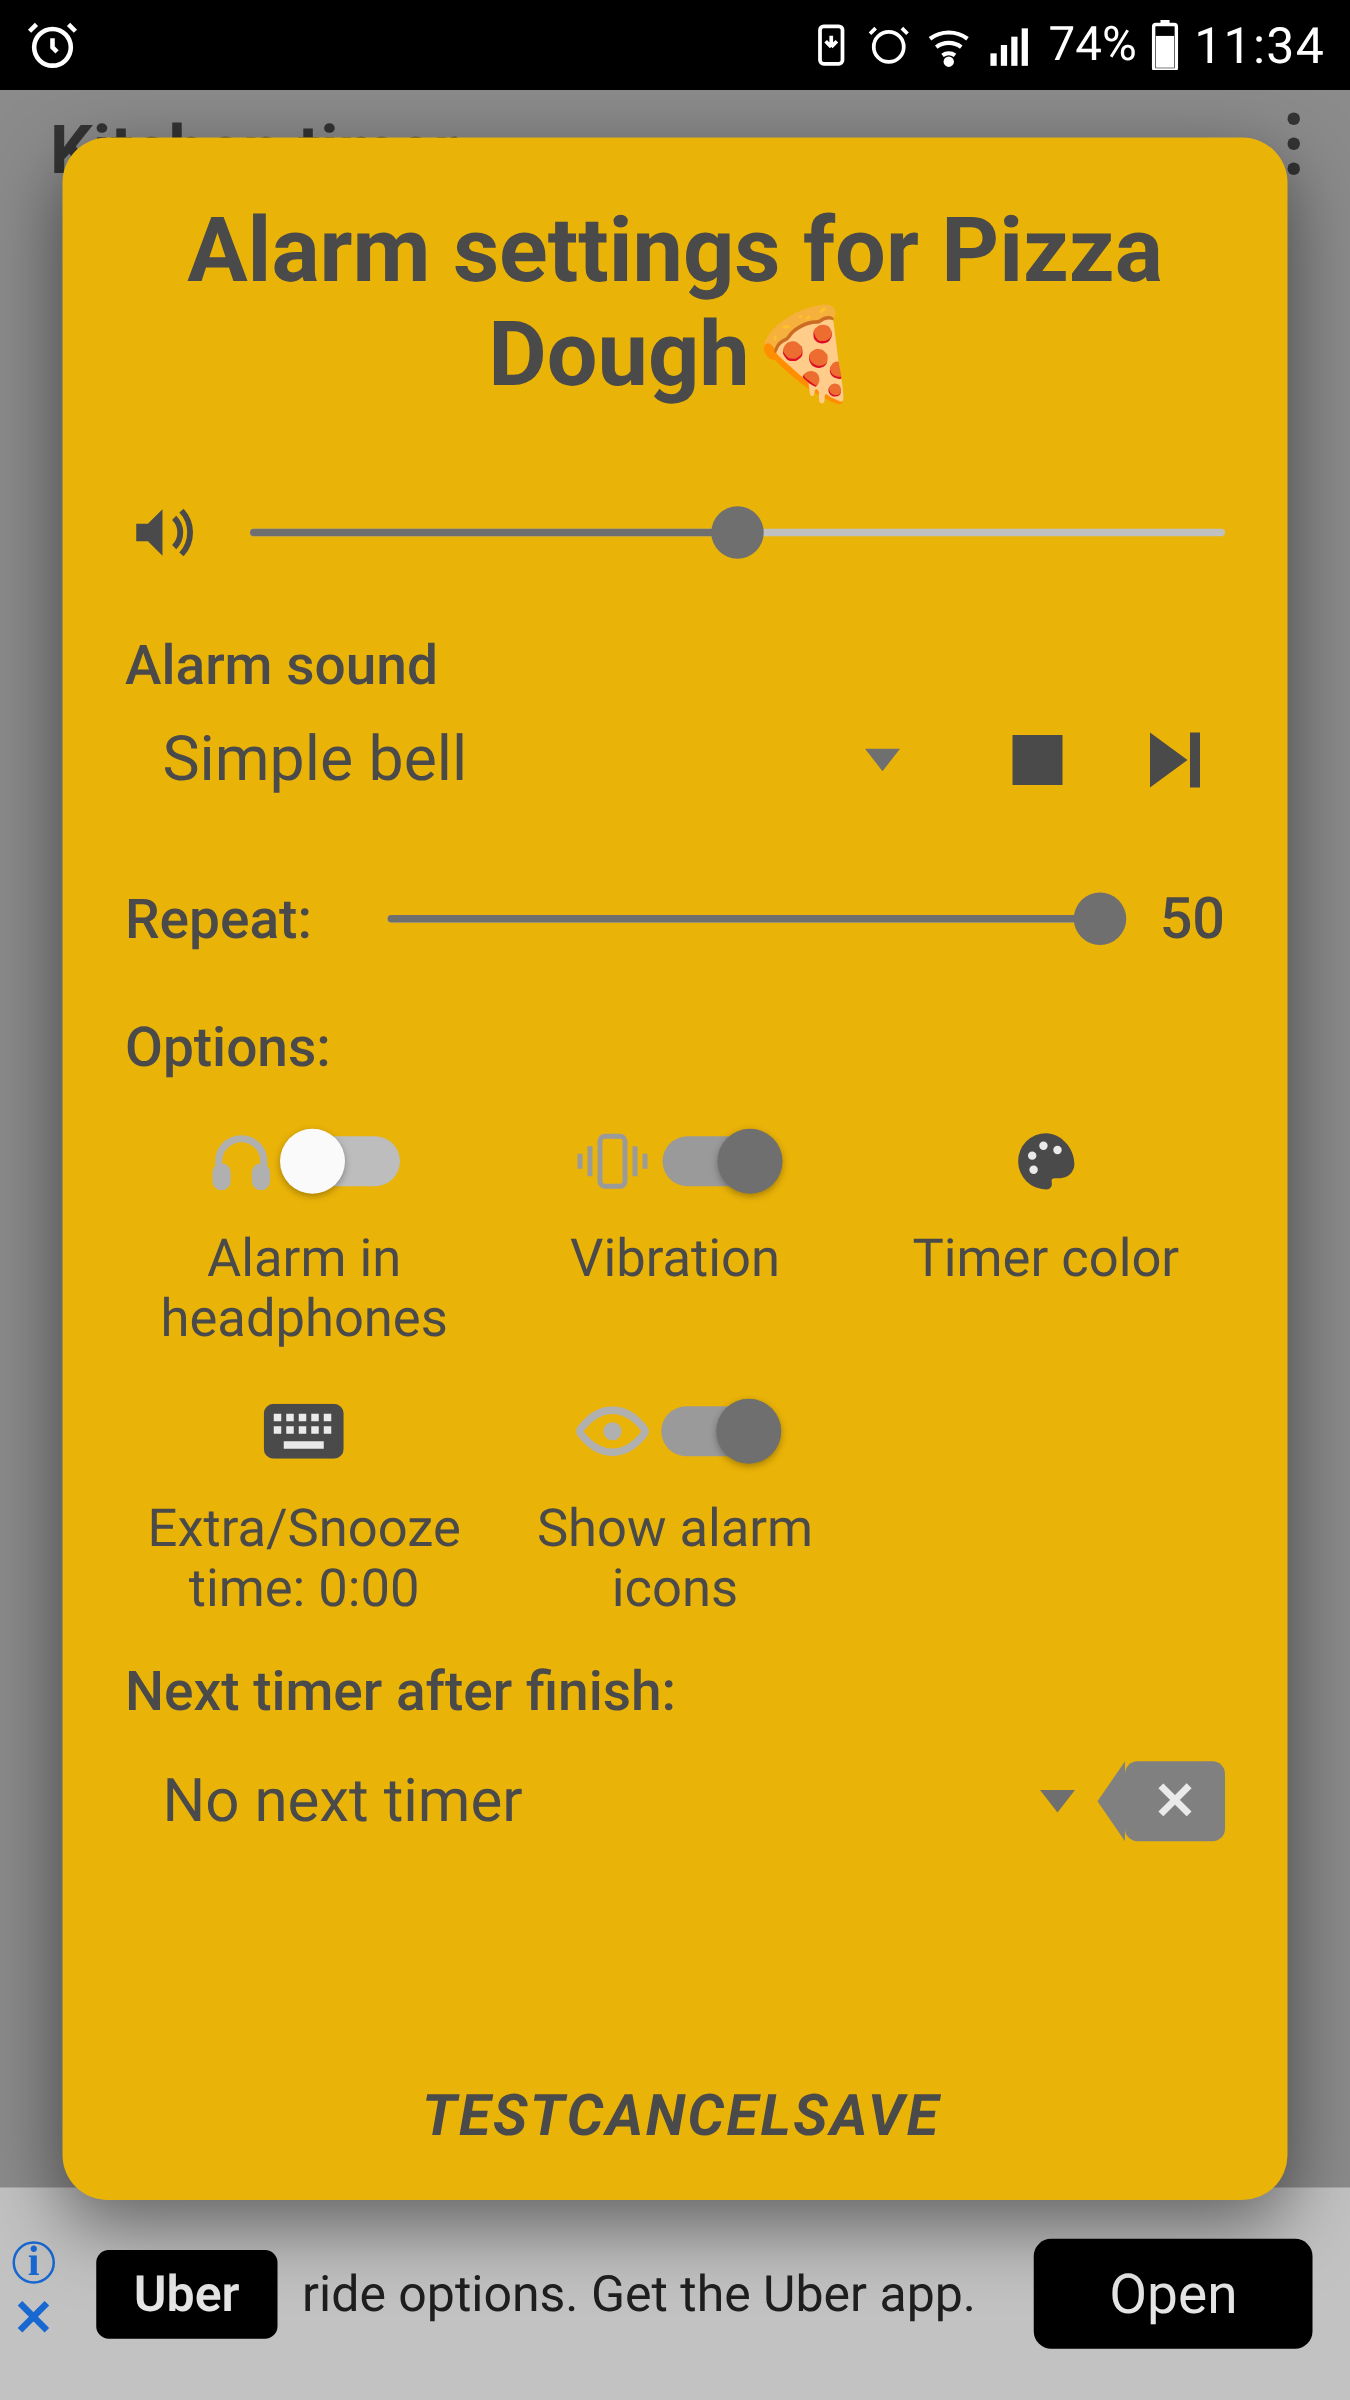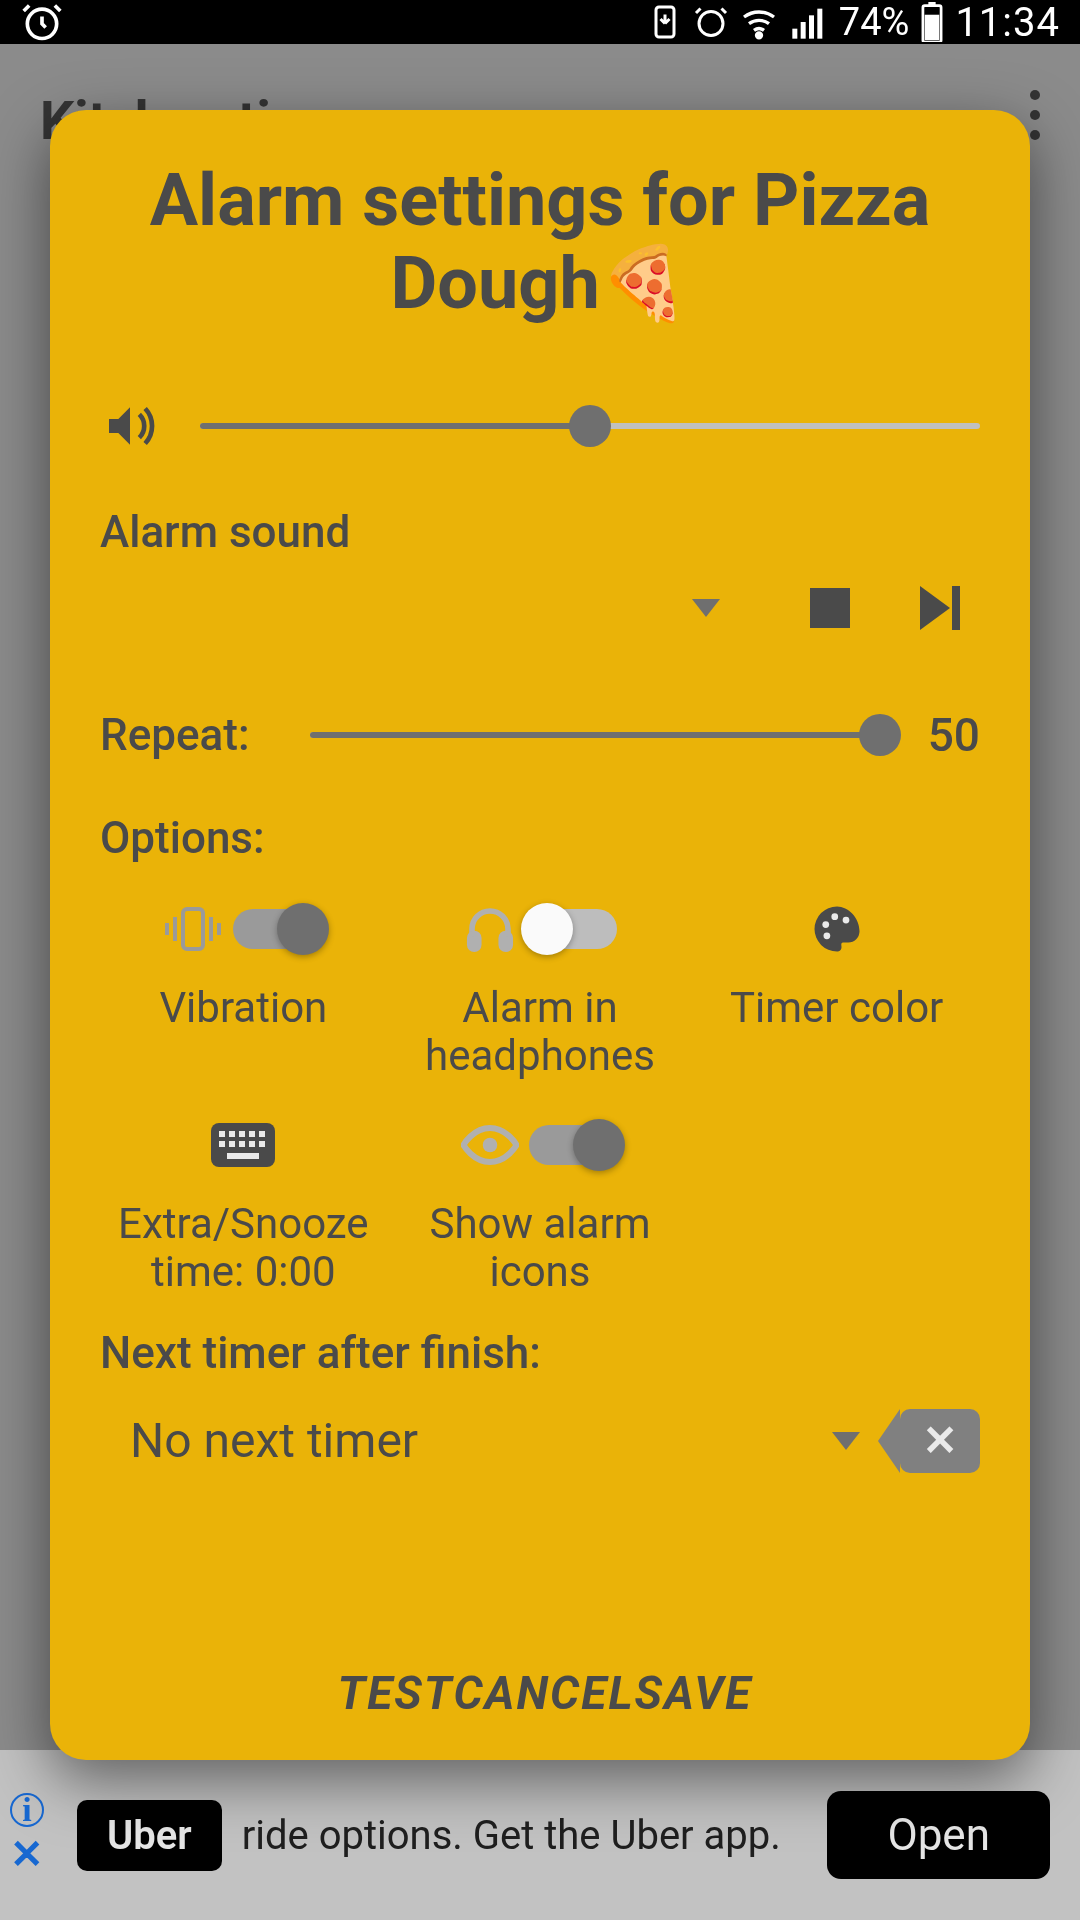--- a/index.html
+++ b/index.html
@@ -1,20 +1,20 @@
 <!DOCTYPE html>
 <html><head>
 <meta charset="utf-8">
 <style>
   * { box-sizing: border-box; margin: 0; padding: 0; }
   html, body { width: 1080px; height: 1920px; overflow: hidden; font-family: Roboto, "Helvetica Neue", Arial, sans-serif; }
   body { background: #000; position: relative; }
 
   
-  .statusbar { position: absolute; top:0; left:0; right:0; height:44px; background:#000; color:#fff; display:flex; align-items:center; padding:0 20px; font-size:38px; font-weight:400;}
+  .statusbar { position: absolute; top:0; left:0; right:0; height:72px; background:#000; color:#fff; display:flex; align-items:center; padding:0 20px; font-size:38px; font-weight:400;}
   .statusbar .left { flex:0 0 auto; display:flex; align-items:center; gap:10px;}
   .statusbar .right { margin-left:auto; display:flex; align-items:center; gap:10px;}
   .statusbar .clocktxt { font-size:40px; letter-spacing:1px;}
 
   
   .appbg { position:absolute; inset:0; background:#9a9a9a; filter:brightness(0.9);}
   .appbg .topbar { position:absolute; top:60px; left:0; right:0; height:120px; display:flex; align-items:center; padding:0 40px; color:#3a3a3a; font-size:54px; font-weight:700;}
   .appbg .dots { position:absolute; top:90px; right:40px; display:flex; flex-direction:column; gap:10px;}
   .appbg .dots span{ width:10px; height:10px; border-radius:50%; background:#3a3a3a;}
   .adbar { position:absolute; bottom:0; left:0; right:0; height:170px; background:#d7d7d7; display:flex; align-items:center; padding-left:10px; color:#444; font-size:40px;}
@@ -160,20 +160,21 @@
     </div>
     <div class="slider-track">
       <div class="slider-fill" style="width:50%"></div>
       <div class="slider-thumb" style="left:50%"></div>
     </div>
   </div>
 
   <div class="section-label">Alarm sound</div>
   <div class="sound-row">
     <div class="dropdown">
+      <span>Simple bell</span>
       <div class="caret"></div>
     </div>
     <div class="iconbtn">
         <div class="stop-sq"></div>
       </div>
     <div class="iconbtn">
       <div class="skip-tri">
           <div class="tri"></div>
           <div class="bar"></div>
         </div>
@@ -188,46 +189,46 @@
     </div>
     <div class="val">50</div>
   </div>
 
   <div class="section-label">Options:</div>
   <div class="options-grid">
 
     <div class="opt">
       <div class="iconrow">
         <span>
-          <svg width="60" height="48" viewBox="0 0 30 24" fill="none" stroke="#9a9a9a" stroke-width="2">
-              <rect x="10" y="2" width="10" height="20" rx="2"></rect>
-              <path d="M6 6v12M2 9v6M24 6v12M28 9v6"></path>
-            </svg>
-        </span>
-        <div class="toggle on">
-            <div class="knob"></div>
-          </div>
-      </div>
-      <div class="lbl">Vibration</div>
-    </div>
-
-    <div class="opt">
-      <div class="iconrow">
-        <span>
           <svg width="54" height="54" viewBox="0 0 24 24" fill="none" stroke="#b0b0b0" stroke-width="2.5">
               <path d="M4 14v-2a8 8 0 1116 0v2"></path>
               <rect x="3" y="14" width="4" height="7" rx="2" fill="#b0b0b0"></rect>
               <rect x="17" y="14" width="4" height="7" rx="2" fill="#b0b0b0"></rect>
             </svg>
         </span>
         <div class="toggle">
             <div class="knob"></div>
           </div>
       </div>
       <div class="lbl">Alarm in headphones</div>
+    </div>
+
+    <div class="opt">
+      <div class="iconrow">
+        <span>
+          <svg width="60" height="48" viewBox="0 0 30 24" fill="none" stroke="#9a9a9a" stroke-width="2">
+              <rect x="10" y="2" width="10" height="20" rx="2"></rect>
+              <path d="M6 6v12M2 9v6M24 6v12M28 9v6"></path>
+            </svg>
+        </span>
+        <div class="toggle on">
+            <div class="knob"></div>
+          </div>
+      </div>
+      <div class="lbl">Vibration</div>
     </div>
 
 
     <div class="opt">
       <div class="iconrow">
         <span>
           <svg width="54" height="54" viewBox="0 0 24 24" fill="#4a4a4a">
               <path d="M12 2a10 10 0 100 20c1.5 0 2-1 2-2s-.5-2 1-2h2a5 5 0 005-5c0-6-5-11-10-11z"></path>
               <circle cx="7" cy="10" r="1.5" fill="#eaeaea"></circle>
               <circle cx="11" cy="6.5" r="1.5" fill="#eaeaea"></circle>

